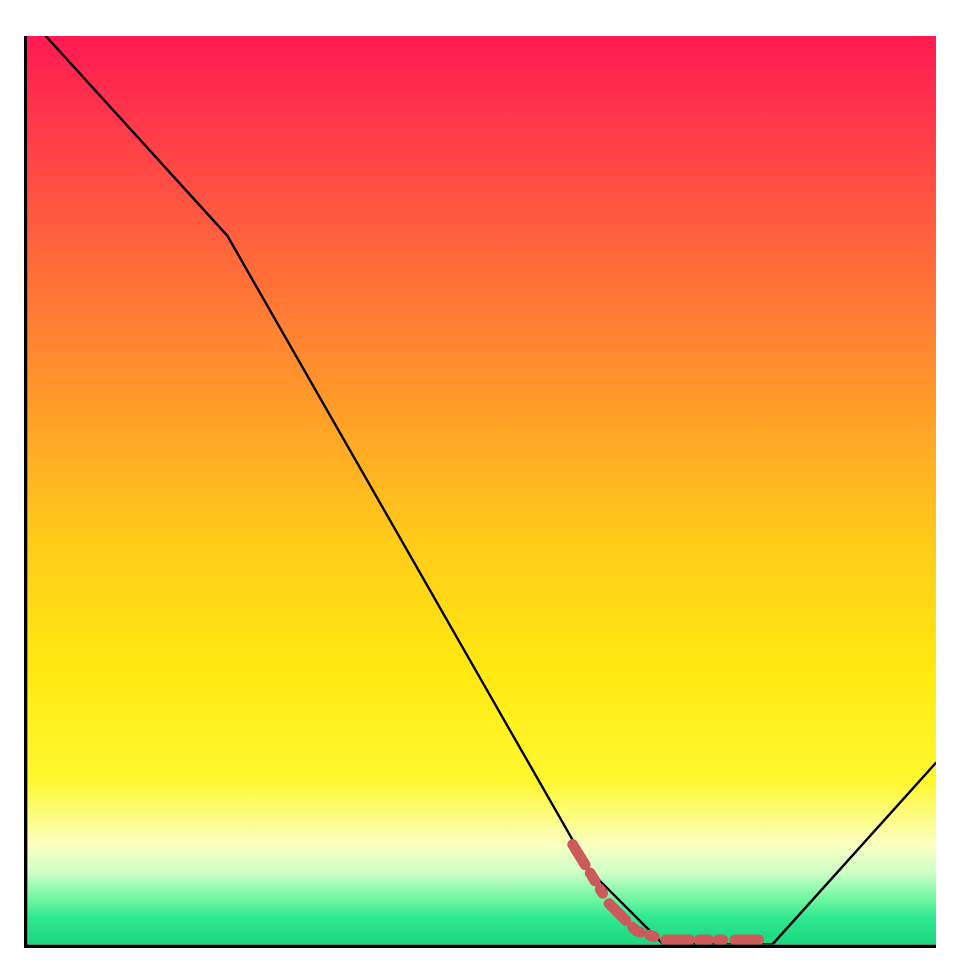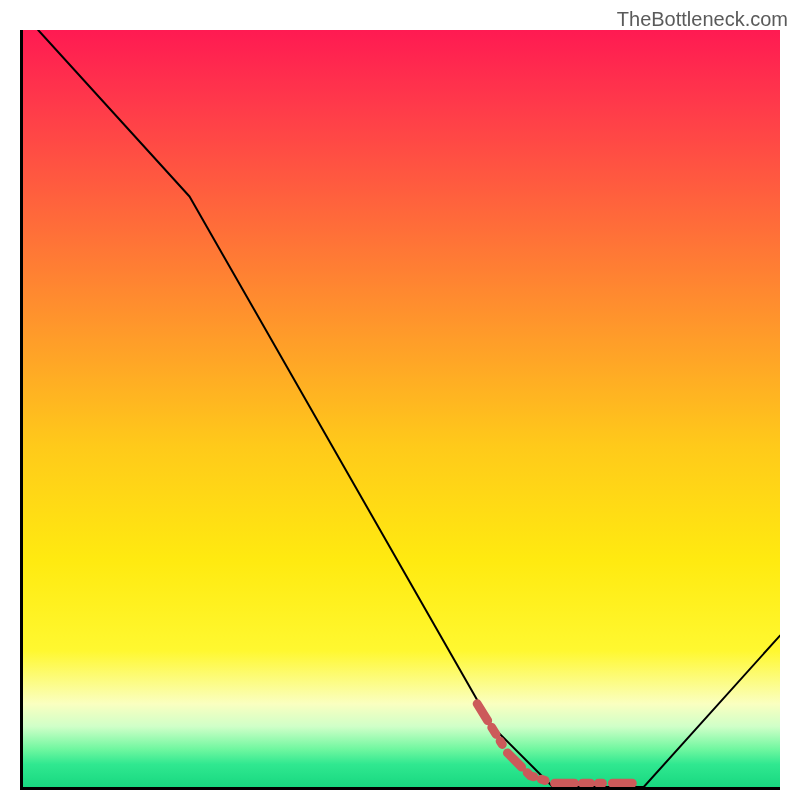--- a/index.html
+++ b/index.html
@@ -18,21 +18,20 @@
  #d0ffc8 92%,
  #70f7a0 95%,
  #30e890 97%,
  #18d880 100%)}
 svg{position:absolute;inset:0;width:100%;height:100%}
 </style>
 </head>
 <body>
 
 <div class="wrap">
-  <div class="attribution">TheBottleneck.com</div>
   <div class="plot">
     <div class="gradient"></div>
     <svg viewBox="0 0 760 760" preserveAspectRatio="none">
       <g id="series">
           <path d="M15.2 0.0 L167.2 167.2 L471.2 699.2 L532.0 760.0 L623.2 760.0 L760.0 608.0" fill="none" stroke="#000000" stroke-width="2" stroke-linecap="round" stroke-linejoin="round"></path>
           <path d="M456.0 676.4 L486.4 725.8 L509.2 748.6 L532.0 756.2 L554.8 756.2 L577.6 756.2 L592.8 756.2 L615.6 756.2" fill="none" stroke="#cc5a5a" stroke-width="9" stroke-linecap="round" stroke-linejoin="round" stroke-dasharray="20 8 8 8 4 10"></path>
         </g>
     </svg>
   </div>
 </div>

